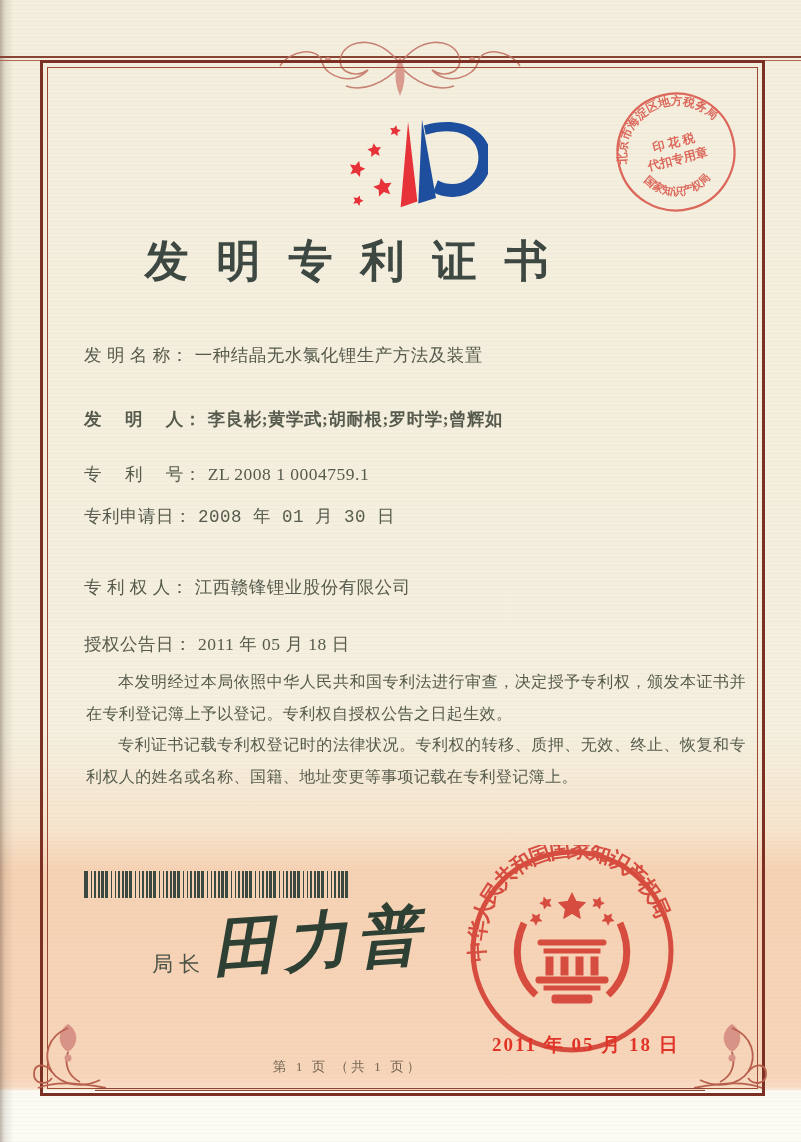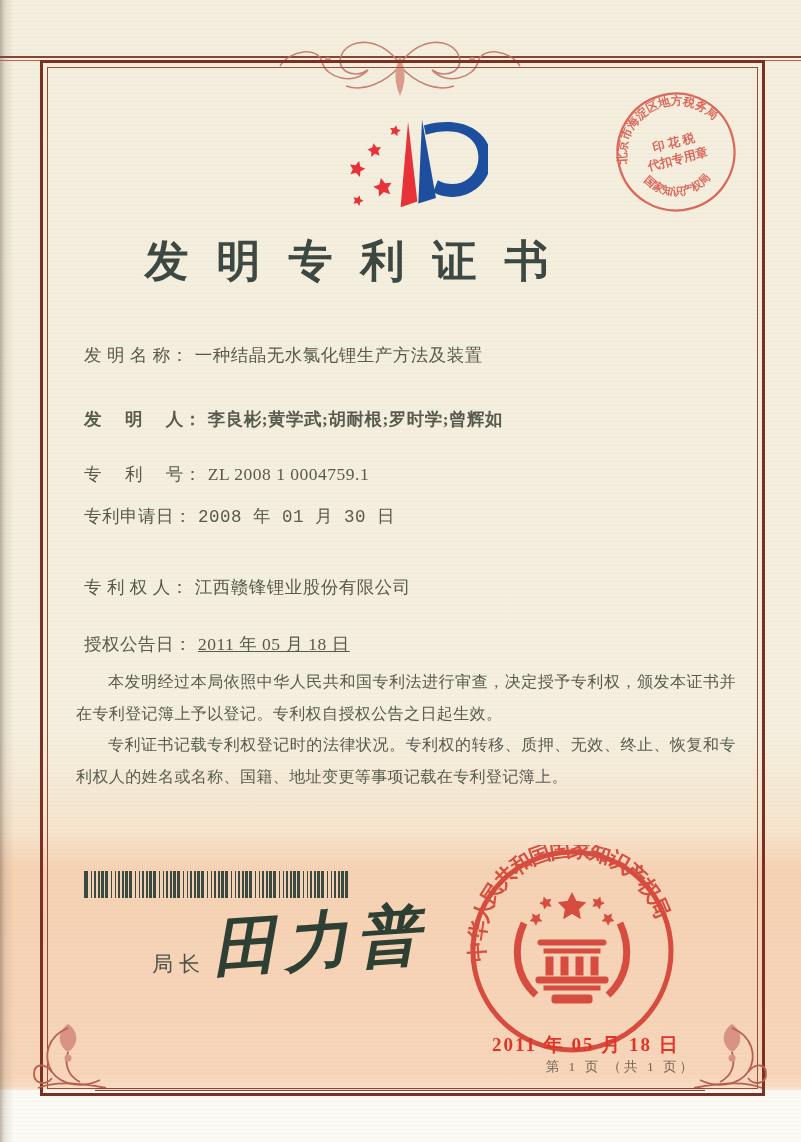--- a/index.html
+++ b/index.html
@@ -27,39 +27,39 @@
   .cert-no{position:absolute;left:84px;top:116px;font-size:17px;letter-spacing:4px;
         color:#5c6054;}
   .logo{position:absolute;left:330px;top:110px;width:158px;height:120px;}
   .title{position:absolute;left:0;top:232px;width:693px;text-align:center;
         font-size:44px;letter-spacing:28px;text-indent:28px;color:#3d4842;font-weight:bold;}
 
   .fields{position:absolute;left:84px;top:0;width:640px;}
   .field-row{position:absolute;left:0;font-size:17.5px;color:#565b4d;letter-spacing:0.5px;white-space:nowrap;}
   .field-row .lab{display:inline-block;}
   .field-row .val{margin-left:6px;}
-  .r0{top:343px;} .r1{top:407px;font-weight:bold;} .r2{top:462px;} .r3{top:504px;font-family:Liberation Mono, monospace;} .r4{top:575px;} .r5{top:632px;text-decoration:underline;}
-
-  .body-text{position:absolute;left:76px;top:666px;width:660px;font-size:16px;
+  .r0{top:343px;} .r1{top:407px;font-weight:bold;} .r2{top:462px;} .r3{top:504px;font-family:Liberation Mono, monospace;} .r4{top:575px;} .r5{top:632px;}
+
+  .body-text{position:absolute;left:86px;top:666px;width:660px;font-size:16px;
         line-height:31.5px;color:#575c4e;text-align:justify;letter-spacing:0.4px;}
   .body-text p{margin:0;text-indent:2em;}
 
   .barcode{position:absolute;left:83px;top:871px;width:274px;height:27px;fill:#3b4a40;}
 
   .director{position:absolute;left:152px;top:950px;font-size:21px;letter-spacing:6px;color:#4a5246;}
   .signature{position:absolute;left:212px;top:898px;font-size:64px;color:#2e4034;
         font-style:italic;letter-spacing:8px;transform:rotate(-4deg);font-weight:bold;}
 
   .tax-stamp{position:absolute;left:610px;top:86px;width:132px;height:132px;opacity:0.88;
         transform:rotate(-14deg);}
   .main-seal{position:absolute;left:466px;top:845px;width:212px;height:212px;opacity:0.88;}
   .seal-date{position:absolute;left:492px;top:1032px;font-size:19px;letter-spacing:2px;
         color:#e03428;font-weight:bold;}
 
-  .footer{position:absolute;left:0;top:1058px;width:696px;text-align:right;
+  .footer{position:absolute;left:0;top:1058px;width:696px;text-align:center;
         font-size:13.5px;letter-spacing:3px;color:#756653;}
 </style>
 </head>
 <body>
 
 <div class="page">
   <div class="left-edge"></div>
 
   <div class="top-rule"></div>
   <div class="top-rule2"></div>

